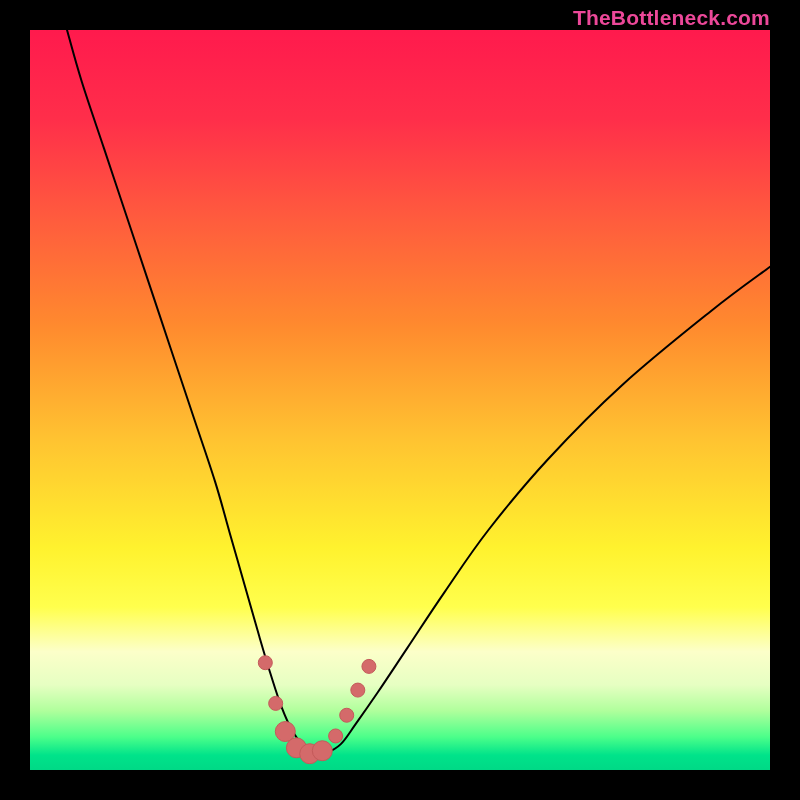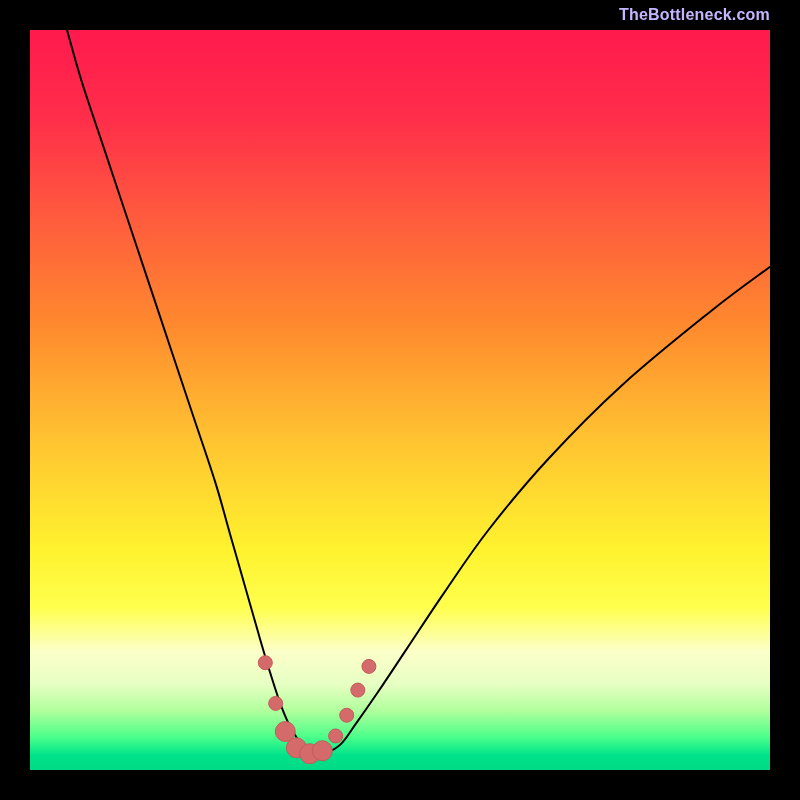--- a/index.html
+++ b/index.html
@@ -38,22 +38,22 @@
     position: absolute;
     left: 0;
     top: 0;
     width: 100%;
     height: 100%;
   }
   .watermark {
     position: absolute;
     top: 6px;
     right: 30px;
-    color: #c4b5fd;
-    font-size: 16px;
+    color: #ec4899;
+    font-size: 21px;
     font-weight: 600;
     letter-spacing: 0.2px;
     user-select: none;
   }
 </style>
 </head>
 <body>
 
 <div class="frame">
   <div class="plot">

